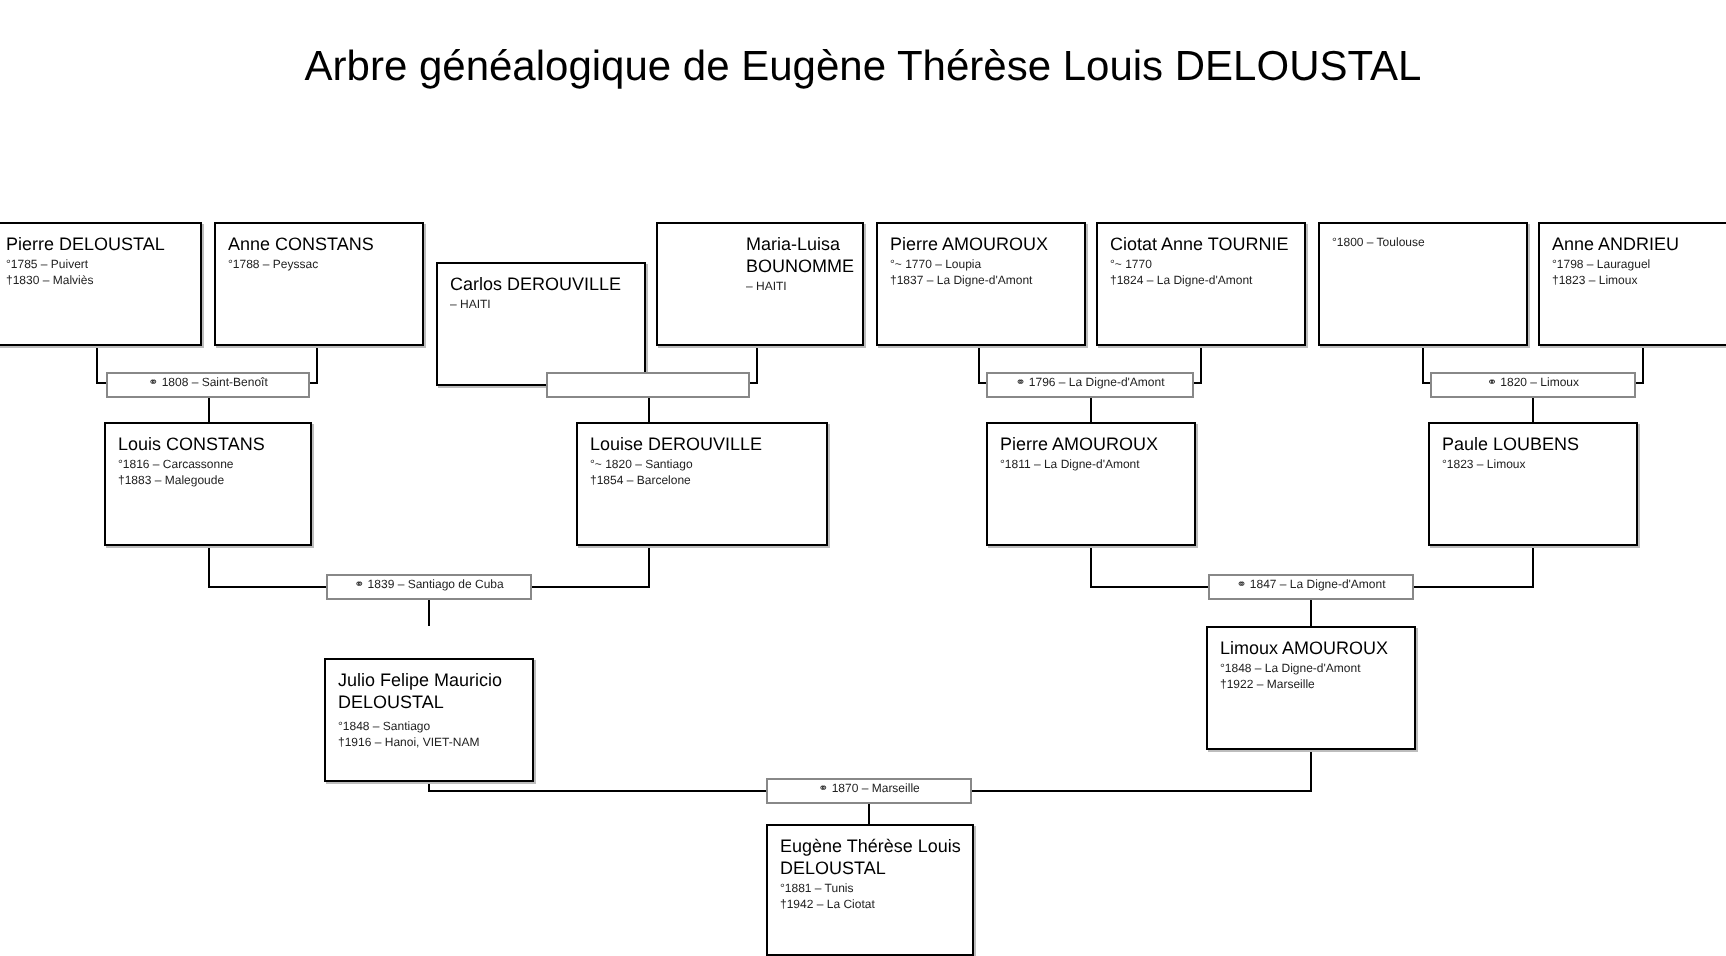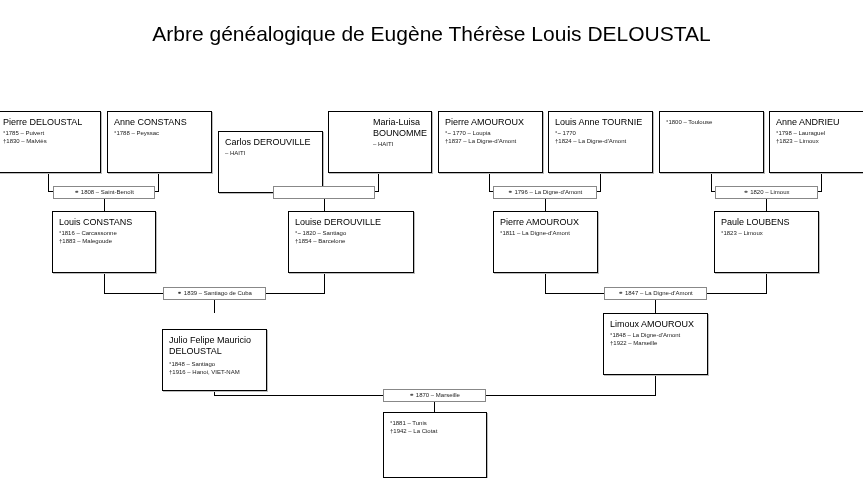--- a/index.html
+++ b/index.html
@@ -79,21 +79,21 @@
 <div class="box" style="left:328px;top:111px;width:104px;height:62px;padding-left:44px;">
   <div class="name">Maria-Luisa BOUNOMME</div>
   <div class="ev">– HAITI</div>
 </div>
 <div class="box" style="left:438px;top:111px;width:105px;height:62px;">
   <div class="name">Pierre AMOUROUX</div>
   <div class="ev">°~ 1770 – Loupia</div>
   <div class="ev">†1837 – La Digne-d'Amont</div>
 </div>
 <div class="box" style="left:548px;top:111px;width:105px;height:62px;">
-  <div class="name">Louis Anne TOURNIE</div>
+  <div class="name">Ciotat Anne TOURNIE</div>
   <div class="ev">°~ 1770</div>
   <div class="ev">†1824 – La Digne-d'Amont</div>
 </div>
 <div class="box" style="left:659px;top:111px;width:105px;height:62px;">
   <div class="ev">°1800 – Toulouse</div>
 </div>
 <div class="box" style="left:769px;top:111px;width:104px;height:62px;">
   <div class="name">Anne ANDRIEU</div>
   <div class="ev">°1798 – Lauraguel</div>
   <div class="ev">†1823 – Limoux</div>
@@ -133,15 +133,16 @@
 </div>
 <div class="box" style="left:603px;top:313px;width:105px;height:62px;">
   <div class="name">Limoux AMOUROUX</div>
   <div class="ev">°1848 – La Digne-d'Amont</div>
   <div class="ev">†1922 – Marseille</div>
 </div>
 
 <div class="mbox" style="left:383px;top:389px;width:103px;">⚭ 1870 – Marseille</div>
 
 <div class="box" style="left:383px;top:412px;width:104px;height:66px;">
+  <div class="name">Eugène Thérèse Louis DELOUSTAL</div>
   <div class="ev">°1881 – Tunis</div>
   <div class="ev">†1942 – La Ciotat</div>
 </div>
 
 </body></html>

